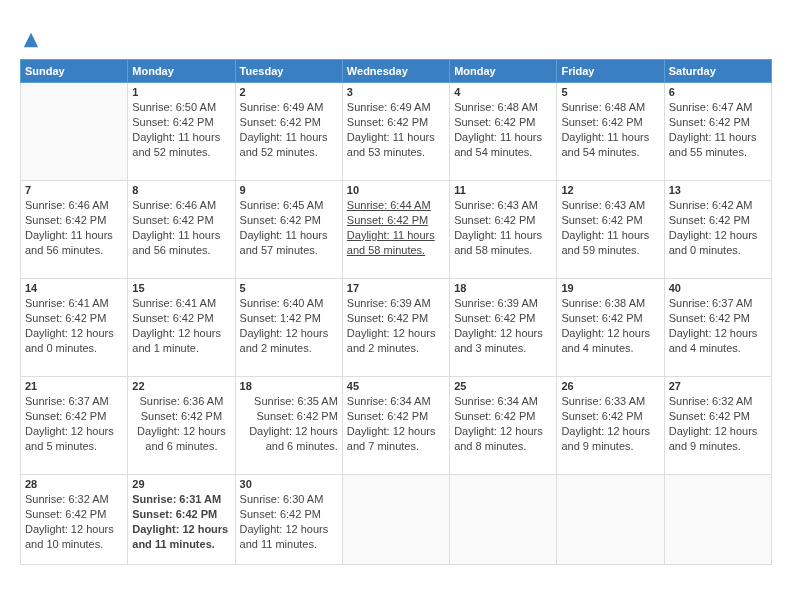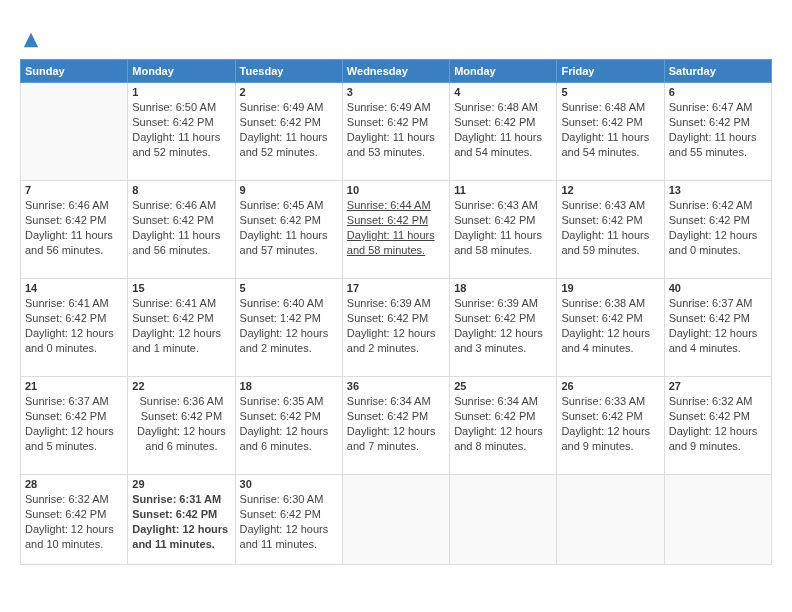--- a/index.html
+++ b/index.html
@@ -293,27 +293,27 @@
           </td>
           <td>
             <span class="day-num">22</span>
             <div class="day-info" style="white-space: pre-line; text-align: center;">Sunrise: 6:36 AM
 Sunset: 6:42 PM
 Daylight: 12 hours
 and 6 minutes.</div>
           </td>
           <td>
             <span class="day-num">18</span>
-            <div class="day-info" style="white-space: pre-line;">Sunrise: 6:35 AM
+            <div class="day-info" style="white-space: pre-line; text-align: right;">Sunrise: 6:35 AM
 Sunset: 6:42 PM
 Daylight: 12 hours
 and 6 minutes.</div>
           </td>
           <td>
-            <span class="day-num">36</span>
+            <span class="day-num">45</span>
             <div class="day-info" style="white-space: pre-line;">Sunrise: 6:34 AM
 Sunset: 6:42 PM
 Daylight: 12 hours
 and 7 minutes.</div>
           </td>
           <td>
             <span class="day-num">25</span>
             <div class="day-info" style="white-space: pre-line;">Sunrise: 6:34 AM
 Sunset: 6:42 PM
 Daylight: 12 hours

